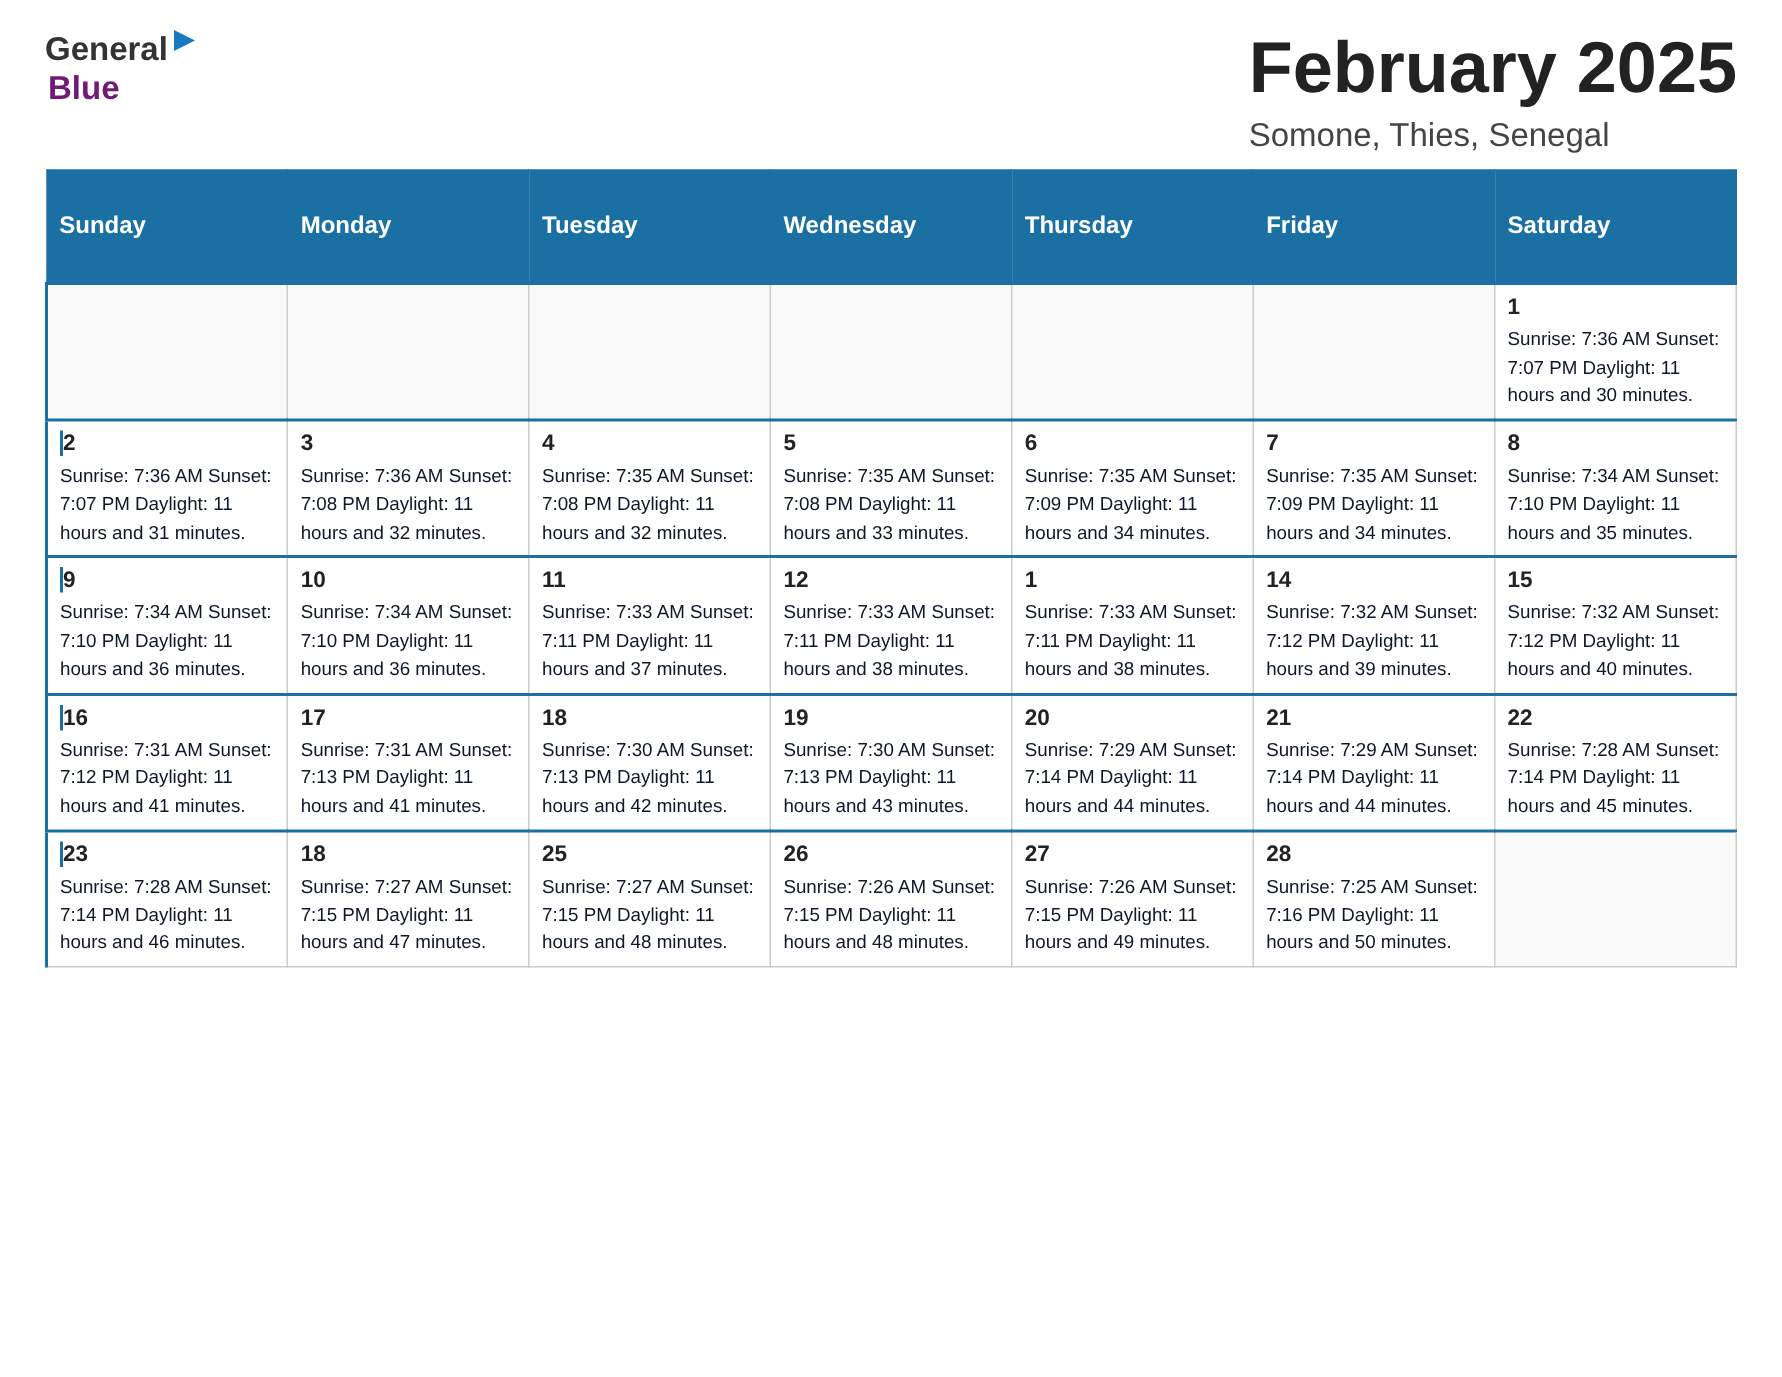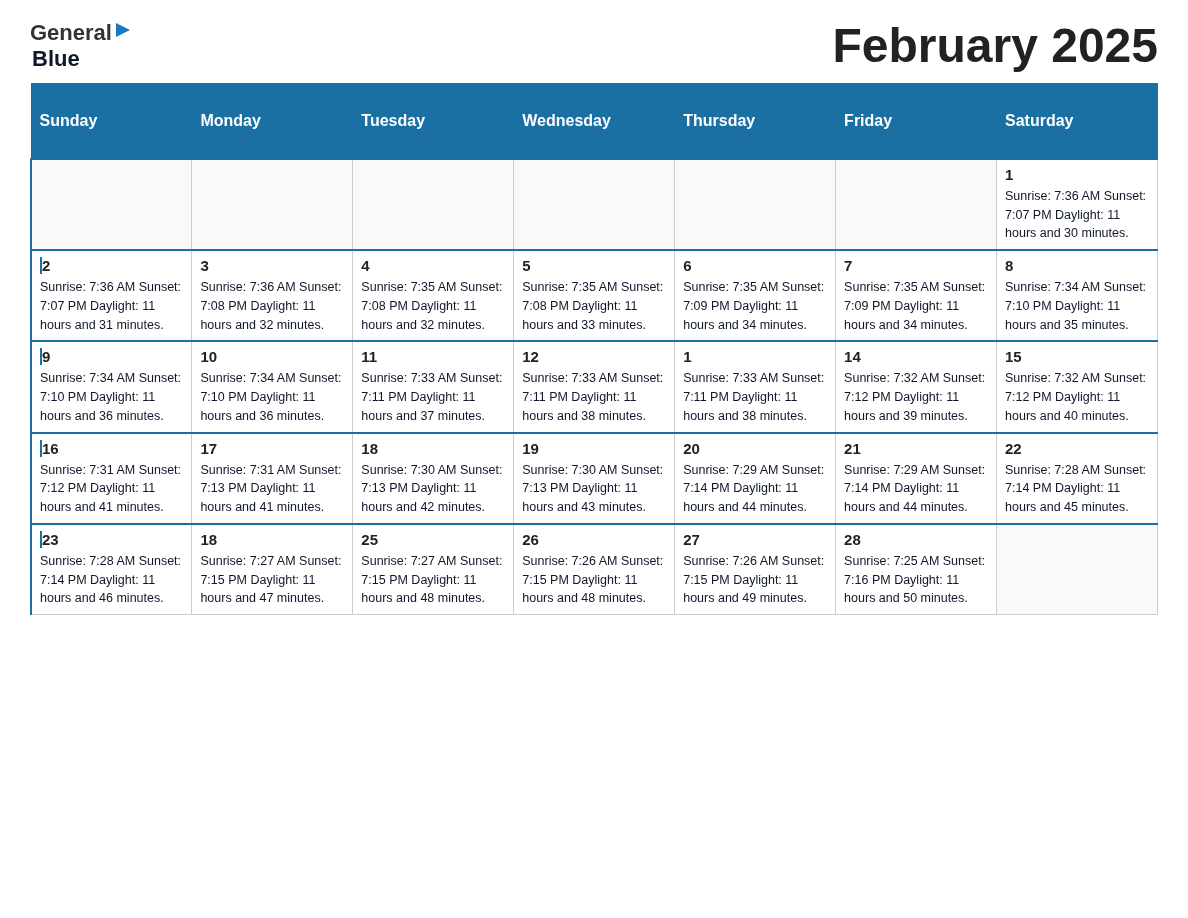--- a/index.html
+++ b/index.html
@@ -16,21 +16,21 @@
       align-items: flex-start;
       margin-bottom: 10px;
     }
     .logo-wrapper {
       display: flex;
       flex-direction: column;
       align-items: flex-start;
     }
     .logo-line1 {
       display: flex;
-      align-items: center;
+      align-items: flex-start;
     }
     .title-section {
     }
     .calendar-title {
       font-size: 48px;
       font-weight: bold;
       color: #222;
       line-height: 1.1;
     }
     .calendar-subtitle {
@@ -91,25 +91,26 @@
   <div class="logo-wrapper">
     <div class="logo-line1">
       <span style="font-size:22px;font-weight:bold;color:#333;">General</span>
       <span style="display:inline-block;margin-left:2px;vertical-align:middle;margin-top:-2px;">
         <svg width="18" height="18" viewBox="0 0 18 18">
           <polygon points="2,2 16,9 2,16" fill="#1a7abf"></polygon>
         </svg>
       </span>
     </div>
     <div>
-      <span style="font-size:22px;font-weight:bold;color:#0f172a;margin-left:2px;">Blue</span>
+      <span style="font-size:22px;font-weight:bold;color:#701a75;margin-left:2px;">Blue</span>
     </div>
   </div>
   <div class="title-section">
     <div class="calendar-title">February 2025</div>
+    <div class="calendar-subtitle">Somone, Thies, Senegal</div>
   </div>
 </div>
 
 <table class="calendar">
   <thead>
     <tr id="header-row">
         <th>Sunday</th>
         <th>Monday</th>
         <th>Tuesday</th>
         <th>Wednesday</th>

